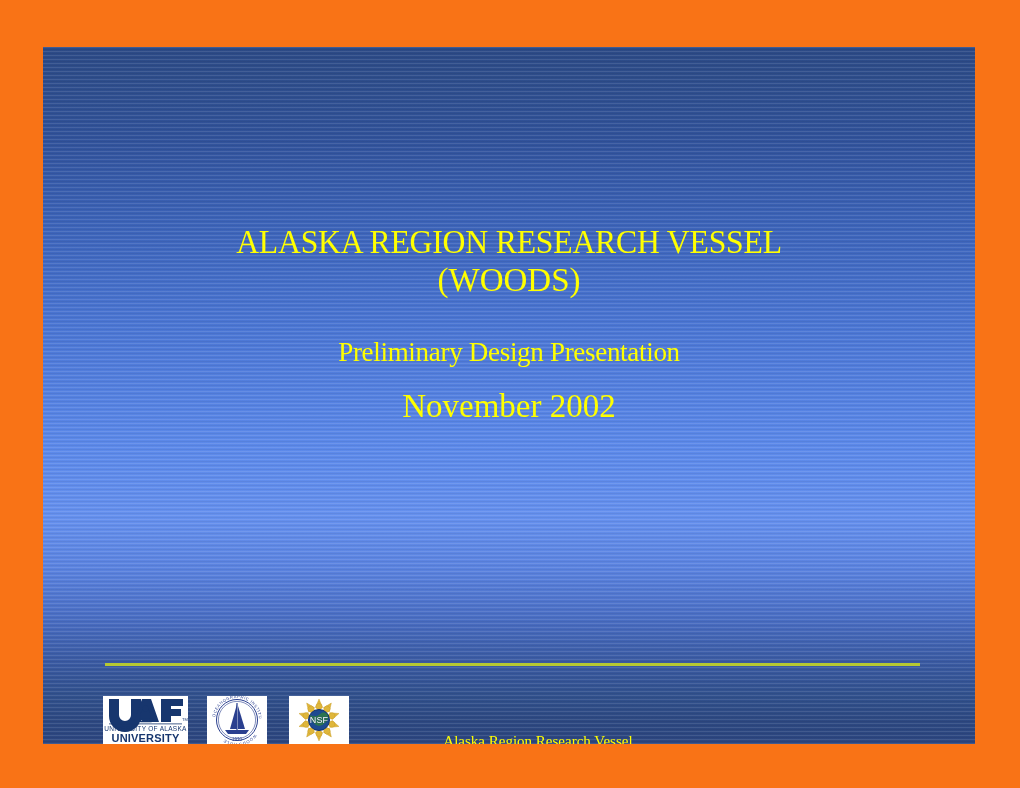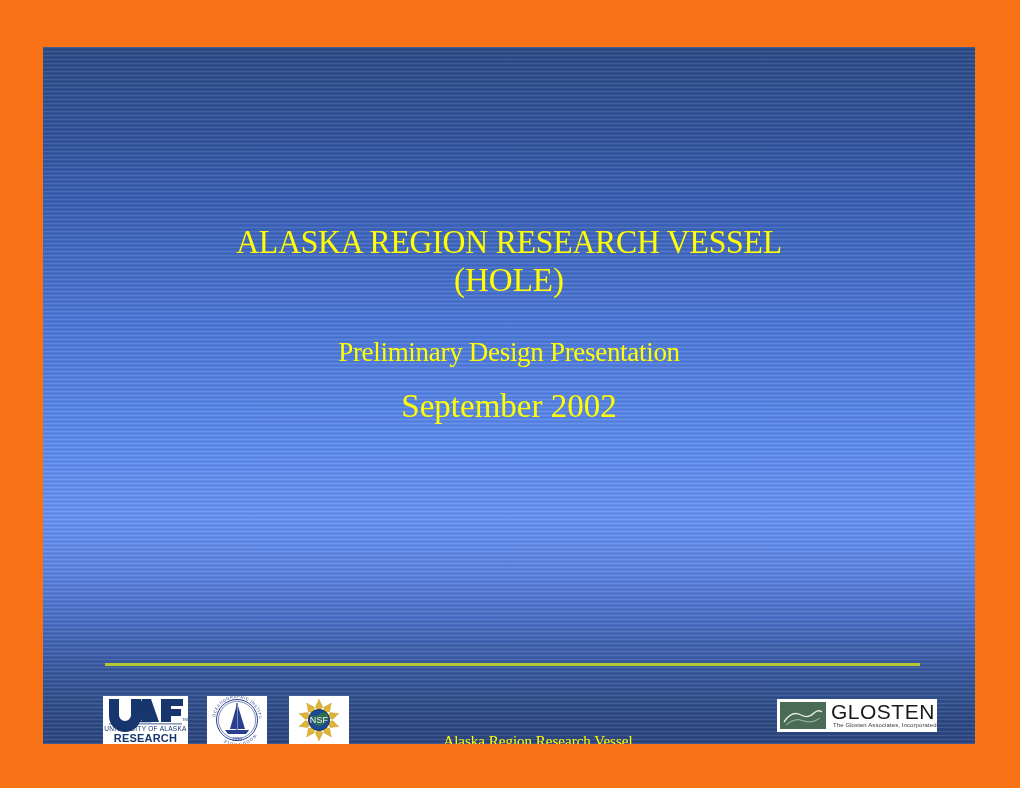--- a/index.html
+++ b/index.html
@@ -209,23 +209,23 @@
 <body>
 
 <div id="page">
 
   <div id="slide">
 
     <div id="scanlines"></div>
 
     <div id="title-block">
       <div class="title-main">ALASKA REGION RESEARCH VESSEL</div>
-      <div class="title-sub">(HOLE)</div>
+      <div class="title-sub">(WOODS)</div>
       <div class="subtitle">Preliminary Design Presentation</div>
-      <div class="date">September 2002</div>
+      <div class="date">November 2002</div>
     </div>
 
     <div id="footer-rule"></div>
 
     <div id="footer">
 
       <div class="logo-box" id="logo-uaf">
         <svg width="85" height="48" viewBox="0 0 85 48" style="position:absolute;left:0;top:0;">
 
           <path d="M6 3 h10 v16 a6 6 0 0 0 12 0 V3 h10 v17 a16 16 0 0 1 -32 0 Z" fill="#17366e"></path>
@@ -236,21 +236,21 @@
             <ellipse cx="42.5" cy="19.5" rx="5.2" ry="6.6"></ellipse>
             <circle cx="42.5" cy="12.5" r="2.9"></circle>
             <rect x="36" y="22.5" width="14" height="1.5" rx="0.7"></rect>
             <rect x="37" y="25" width="12" height="1.2" rx="0.6"></rect>
           </g>
           <text x="79" y="25" font-family="Liberation Sans, sans-serif" font-size="4" fill="#17366e">TM</text>
 
           <rect x="6" y="27.5" width="73" height="0.8" fill="#17366e"></rect>
         </svg>
         <div class="uaf-line1">UNIVERSITY OF ALASKA</div>
-        <div class="uaf-line2">RESEARCH</div>
+        <div class="uaf-line2">UNIVERSITY</div>
       </div>
 
       <div class="logo-box" id="logo-whoi">
         <svg width="60" height="48" viewBox="0 0 60 48" style="position:absolute;left:0;top:0;">
           <defs>
             <path id="whoiArcTop" d="M 8 24 A 16 16 0 1 1 52 24" fill="none"></path>
             <path id="whoiArcBot" d="M 52 25 A 16 16 0 1 1 8 25" fill="none"></path>
           </defs>
           <circle cx="30" cy="24" r="20.5" fill="none" stroke="#2a3f8f" stroke-width="1"></circle>
           <circle cx="30" cy="24" r="18.6" fill="none" stroke="#2a3f8f" stroke-width="0.6"></circle>
@@ -319,25 +319,16 @@
           </g>
           <circle cx="30" cy="24" r="10.5" fill="#1d4a91"></circle>
           <path d="M21 19 q6 3 10 -1 q4 -4 9 1 q-1 9 -10 11 q-8 -2 -9 -11 Z" fill="#2f7a45" opacity="0.85"></path>
           <circle cx="30" cy="24" r="10.5" fill="none" stroke="#12306b" stroke-width="1"></circle>
         </svg>
         <div class="nsf-text">NSF</div>
       </div>
 
       <div id="footer-caption">Alaska Region Research Vessel</div>
 
-      <div class="logo-box" id="logo-glosten">
-        <svg class="glosten-wave" viewBox="0 0 46 27">
-          <rect width="46" height="27" fill="#4b6b54"></rect>
-          <path d="M4 20 q8 -12 17 -7 q7 4 13 -2 q4 -4 8 -1" fill="none" stroke="#ffffff" stroke-width="1.4" opacity="0.85"></path>
-          <path d="M6 23 q9 -8 18 -4 q8 3 16 -3" fill="none" stroke="#cfe0d4" stroke-width="1" opacity="0.7"></path>
-        </svg>
-        <div class="glosten-word">GLOSTEN</div>
-        <div class="glosten-tag">The Glosten Associates, Incorporated</div>
-      </div>
 
     </div>
   </div>
 </div>
 
 </body></html>

